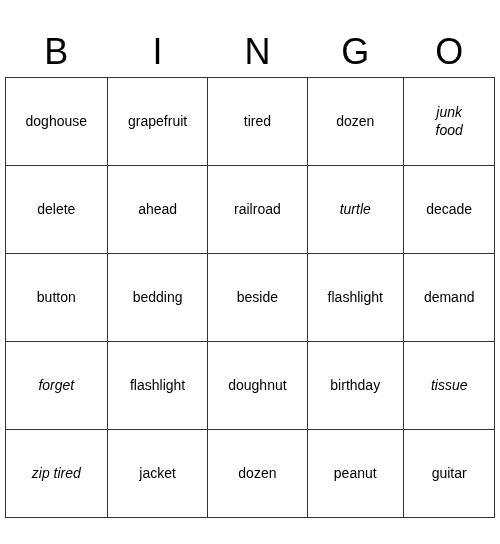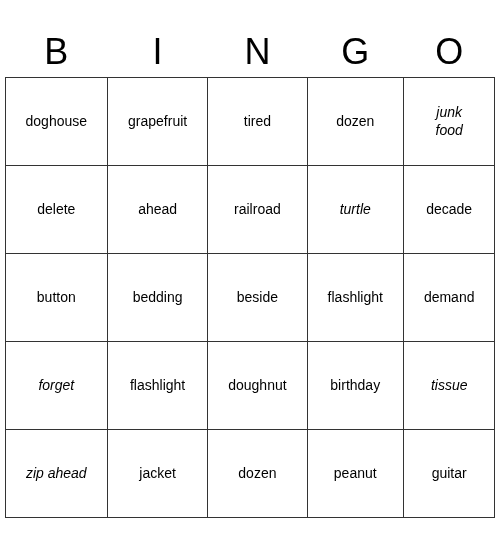--- a/index.html
+++ b/index.html
@@ -88,20 +88,20 @@
         <td>demand</td>
       </tr>
       <tr>
         <td class="medium-large-text">forget</td>
         <td>flashlight</td>
         <td>doughnut</td>
         <td>birthday</td>
         <td class="medium-large-text">tissue</td>
       </tr>
       <tr>
-        <td class="medium-large-text">zip ahead</td>
+        <td class="medium-large-text">zip tired</td>
         <td>jacket</td>
         <td>dozen</td>
         <td>peanut</td>
         <td>guitar</td>
       </tr>
     </tbody>
 </table>
 
 </body></html>

